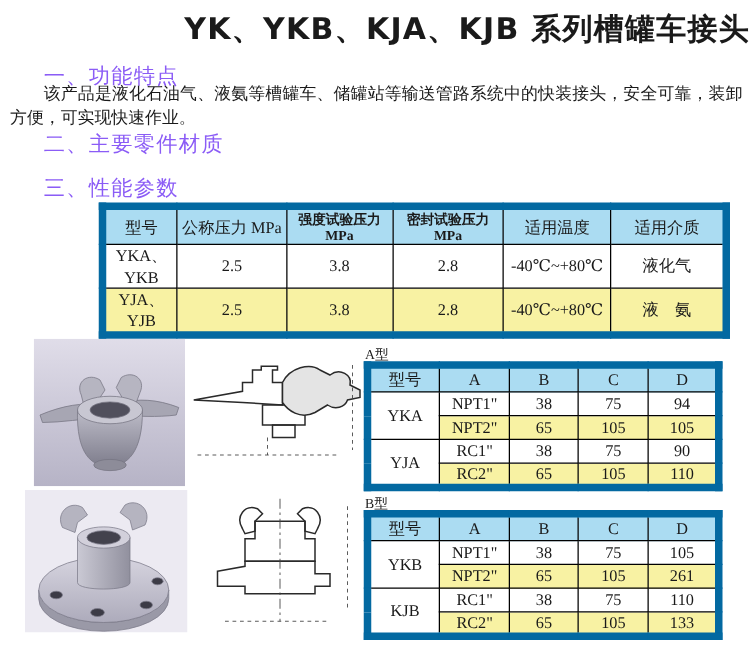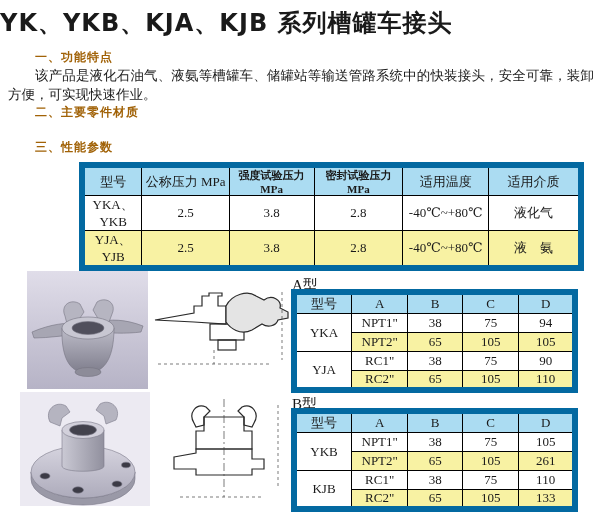--- a/index.html
+++ b/index.html
@@ -1,38 +1,38 @@
 <!DOCTYPE html>
 <html><head>
 <meta charset="utf-8">
 <style>
   html,body{margin:0;padding:0;background:#fff;}
   .page{position:relative;width:600px;height:516px;background:#ffffff;overflow:hidden;
         font-family:"DejaVu Sans","Liberation Sans",sans-serif;color:#1a1a1a;}
-  .title{position:absolute;top:7px;left:0;width:100%;text-align:left;
+  .title{position:absolute;top:7px;left:0;width:100%;text-align:right;
          font-size:24px;font-weight:bold;letter-spacing:1px;}
-  .sec-h{position:absolute;left:35px;font-size:12px;font-weight:bold;color:#a16207;letter-spacing:1px;}
+  .sec-h{position:absolute;left:35px;font-size:17px;font-weight:normal;color:#8b5cf6;letter-spacing:1px;}
   .para{position:absolute;left:8px;top:66px;width:586px;font-size:13.5px;line-height:19px;
         text-indent:2em;text-align:justify;}
   .materials{position:absolute;left:32px;top:121px;font-size:13.5px;display:flex;gap:42px;}
   table{position:absolute;border-collapse:collapse;table-layout:fixed;border:6px solid #0369a1;}
   th,td{border:1px solid #000;text-align:center;vertical-align:middle;padding:0;
         font-weight:normal;font-family:"Liberation Serif","DejaVu Serif",serif;}
   .perf-table{left:79px;top:162px;width:505px;font-size:13px;}
   .perf-table tr{height:26px;}
   .hd th{background:#abdcf2;}
   .ry td{background:#f8f2a3;}
   td.model{background:#ffffff;font-family:Liberation Serif, serif;}
   th.sm{font-size:11px;font-weight:bold;}
   .dim-table{width:287px;font-size:13px;}
   .dim-table tr.hd{height:18px;}
   .dim-table tr{height:19px;}
   #tableA{left:291px;top:289px;}
   #tableB{left:291px;top:408px;}
-  .dim-label{position:absolute;left:292px;font-size:15px;
+  .dim-label{position:absolute;left:292px;font-size:11px;
              font-family:"Liberation Serif","DejaVu Serif",serif;}
   .img-abs{position:absolute;}
 </style>
 </head>
 <body>
 
 <div class="page">
 
   <div class="title">YK、YKB、KJA、KJB 系列槽罐车接头</div>
 

